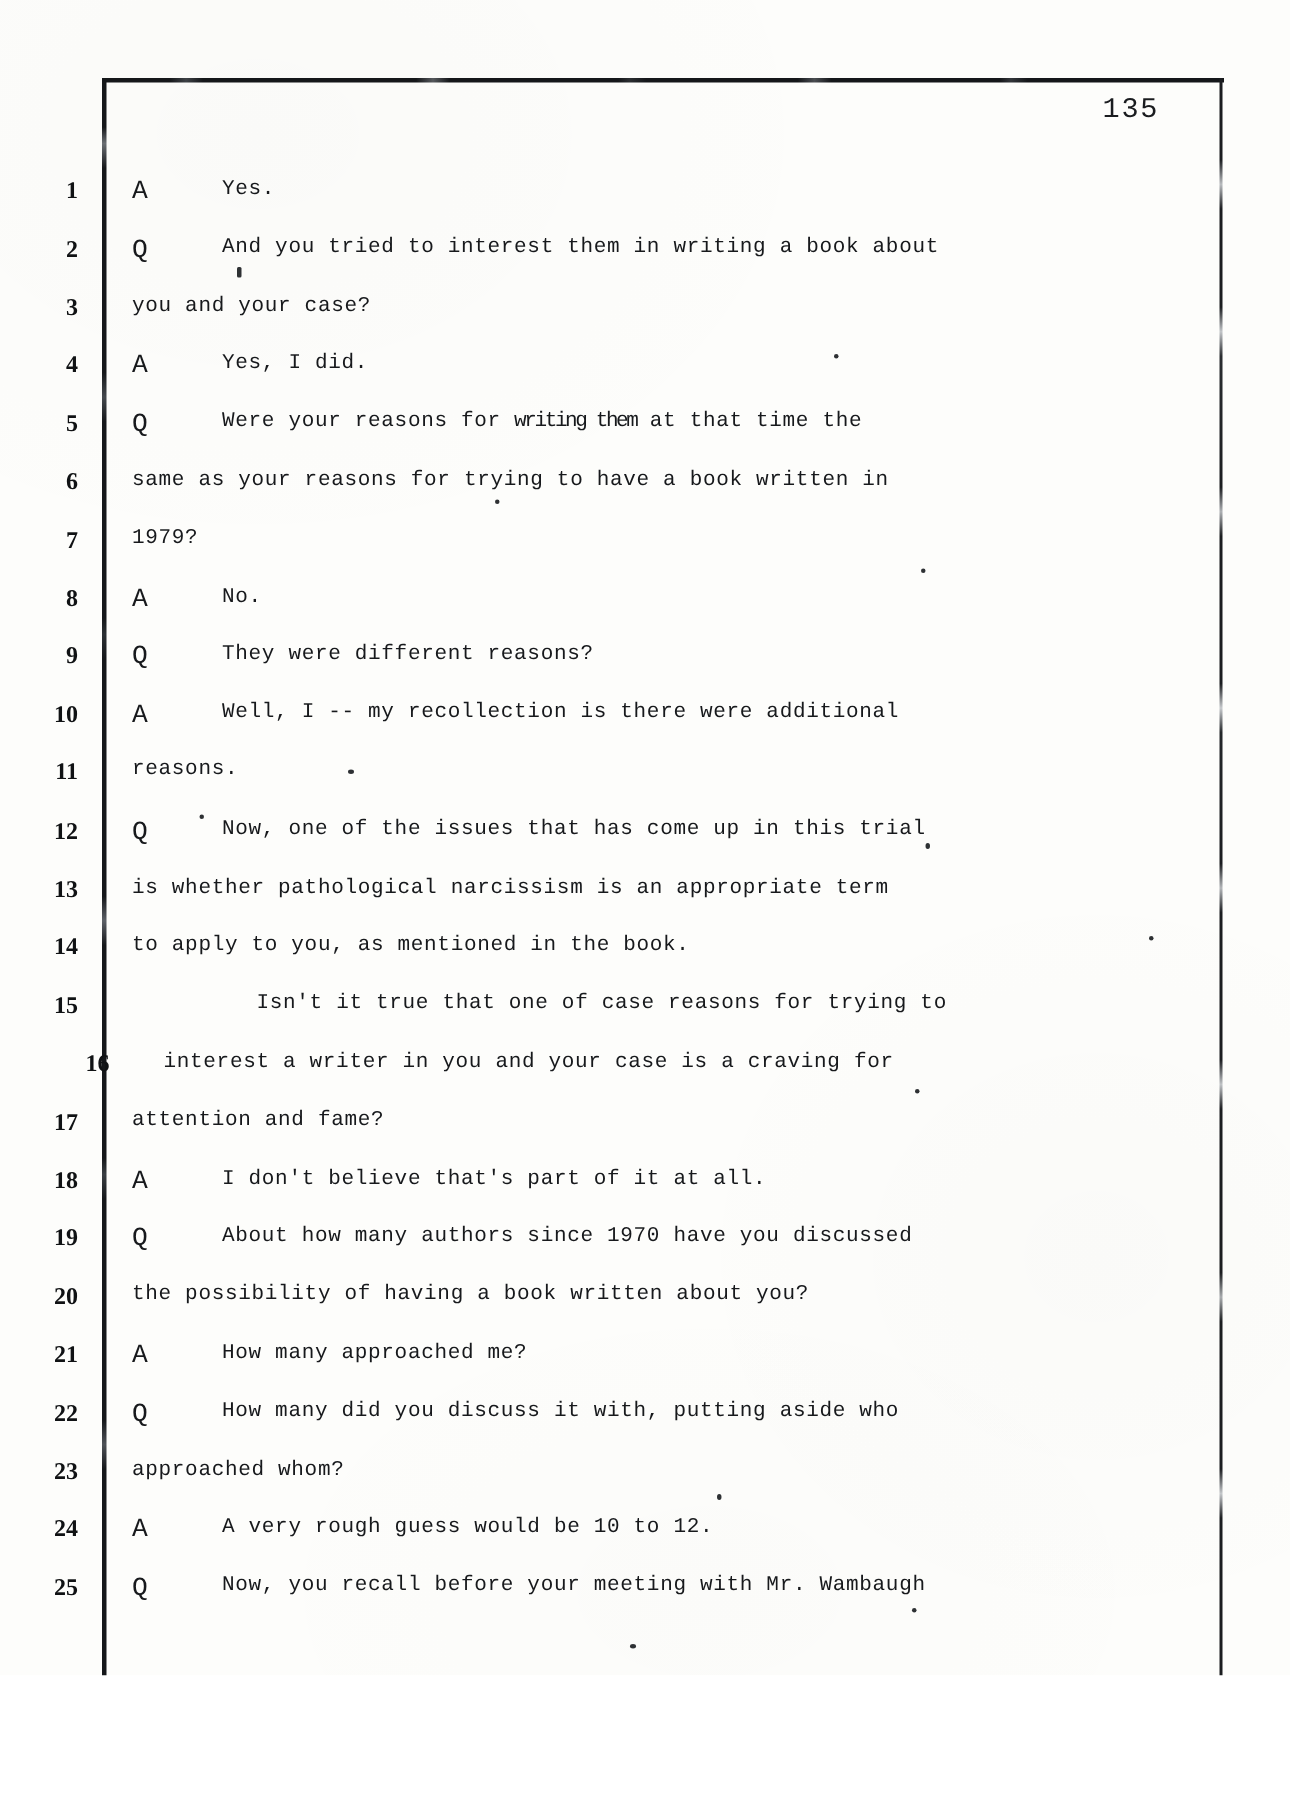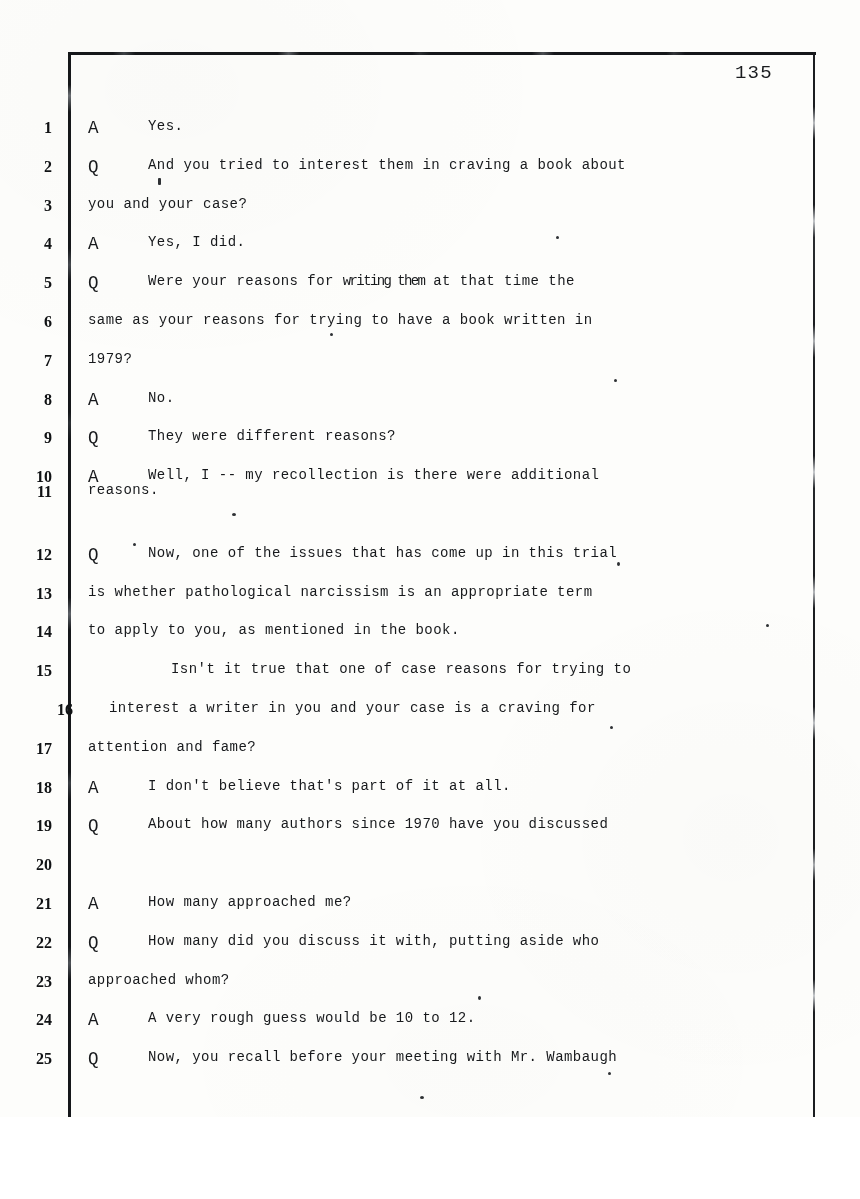--- a/index.html
+++ b/index.html
@@ -193,21 +193,21 @@
 
   <div id="transcript">
       <div class="tline" style="top: 112px;">
         <div class="line-no">1</div>
         <div class="speaker">A</div>
         <div class="ltext after-speaker">Yes.</div>
       </div>
       <div class="tline" style="top: 150.8px;">
         <div class="line-no">2</div>
         <div class="speaker">Q</div>
-        <div class="ltext after-speaker">And you tried to interest them in craving a book about</div>
+        <div class="ltext after-speaker">And you tried to interest them in writing a book about</div>
       </div>
       <div class="tline" style="top: 189.6px;">
         <div class="line-no">3</div>
         <div class="ltext cont">you and your case?</div>
       </div>
       <div class="tline" style="top: 228.4px;">
         <div class="line-no">4</div>
         <div class="speaker">A</div>
         <div class="ltext after-speaker">Yes, I did.</div>
       </div>
@@ -232,21 +232,21 @@
       <div class="tline" style="top: 422.4px;">
         <div class="line-no">9</div>
         <div class="speaker">Q</div>
         <div class="ltext after-speaker">They were different reasons?</div>
       </div>
       <div class="tline" style="top: 461.2px;">
         <div class="line-no">10</div>
         <div class="speaker">A</div>
         <div class="ltext after-speaker">Well, I -- my recollection is there were additional</div>
       </div>
-      <div class="tline" style="top: 476px;">
+      <div class="tline" style="top: 499px;">
         <div class="line-no">11</div>
         <div class="ltext cont">reasons.</div>
       </div>
       <div class="tline" style="top: 538.8px;">
         <div class="line-no">12</div>
         <div class="speaker">Q</div>
         <div class="ltext after-speaker">Now, one of the issues that has come up in this trial</div>
       </div>
       <div class="tline" style="top: 577.6px;">
         <div class="line-no">13</div>
@@ -273,20 +273,21 @@
         <div class="speaker">A</div>
         <div class="ltext after-speaker">I don't believe that's part of it at all.</div>
       </div>
       <div class="tline" style="top: 810.4px; padding-left: 36px;">
         <div class="line-no">19</div>
         <div class="speaker">Q</div>
         <div class="ltext after-speaker">About how many authors since 1970 have you discussed</div>
       </div>
       <div class="tline" style="top: 849.2px;">
         <div class="line-no">20</div>
+        <div class="ltext cont">the possibility of having a book written about you?</div>
       </div>
       <div class="tline" style="top: 888px; padding-left: 35px;">
         <div class="line-no">21</div>
         <div class="speaker">A</div>
         <div class="ltext after-speaker">How many approached me?</div>
       </div>
       <div class="tline" style="top: 926.8px;">
         <div class="line-no">22</div>
         <div class="speaker">Q</div>
         <div class="ltext after-speaker">How many did you discuss it with, putting aside who</div>

